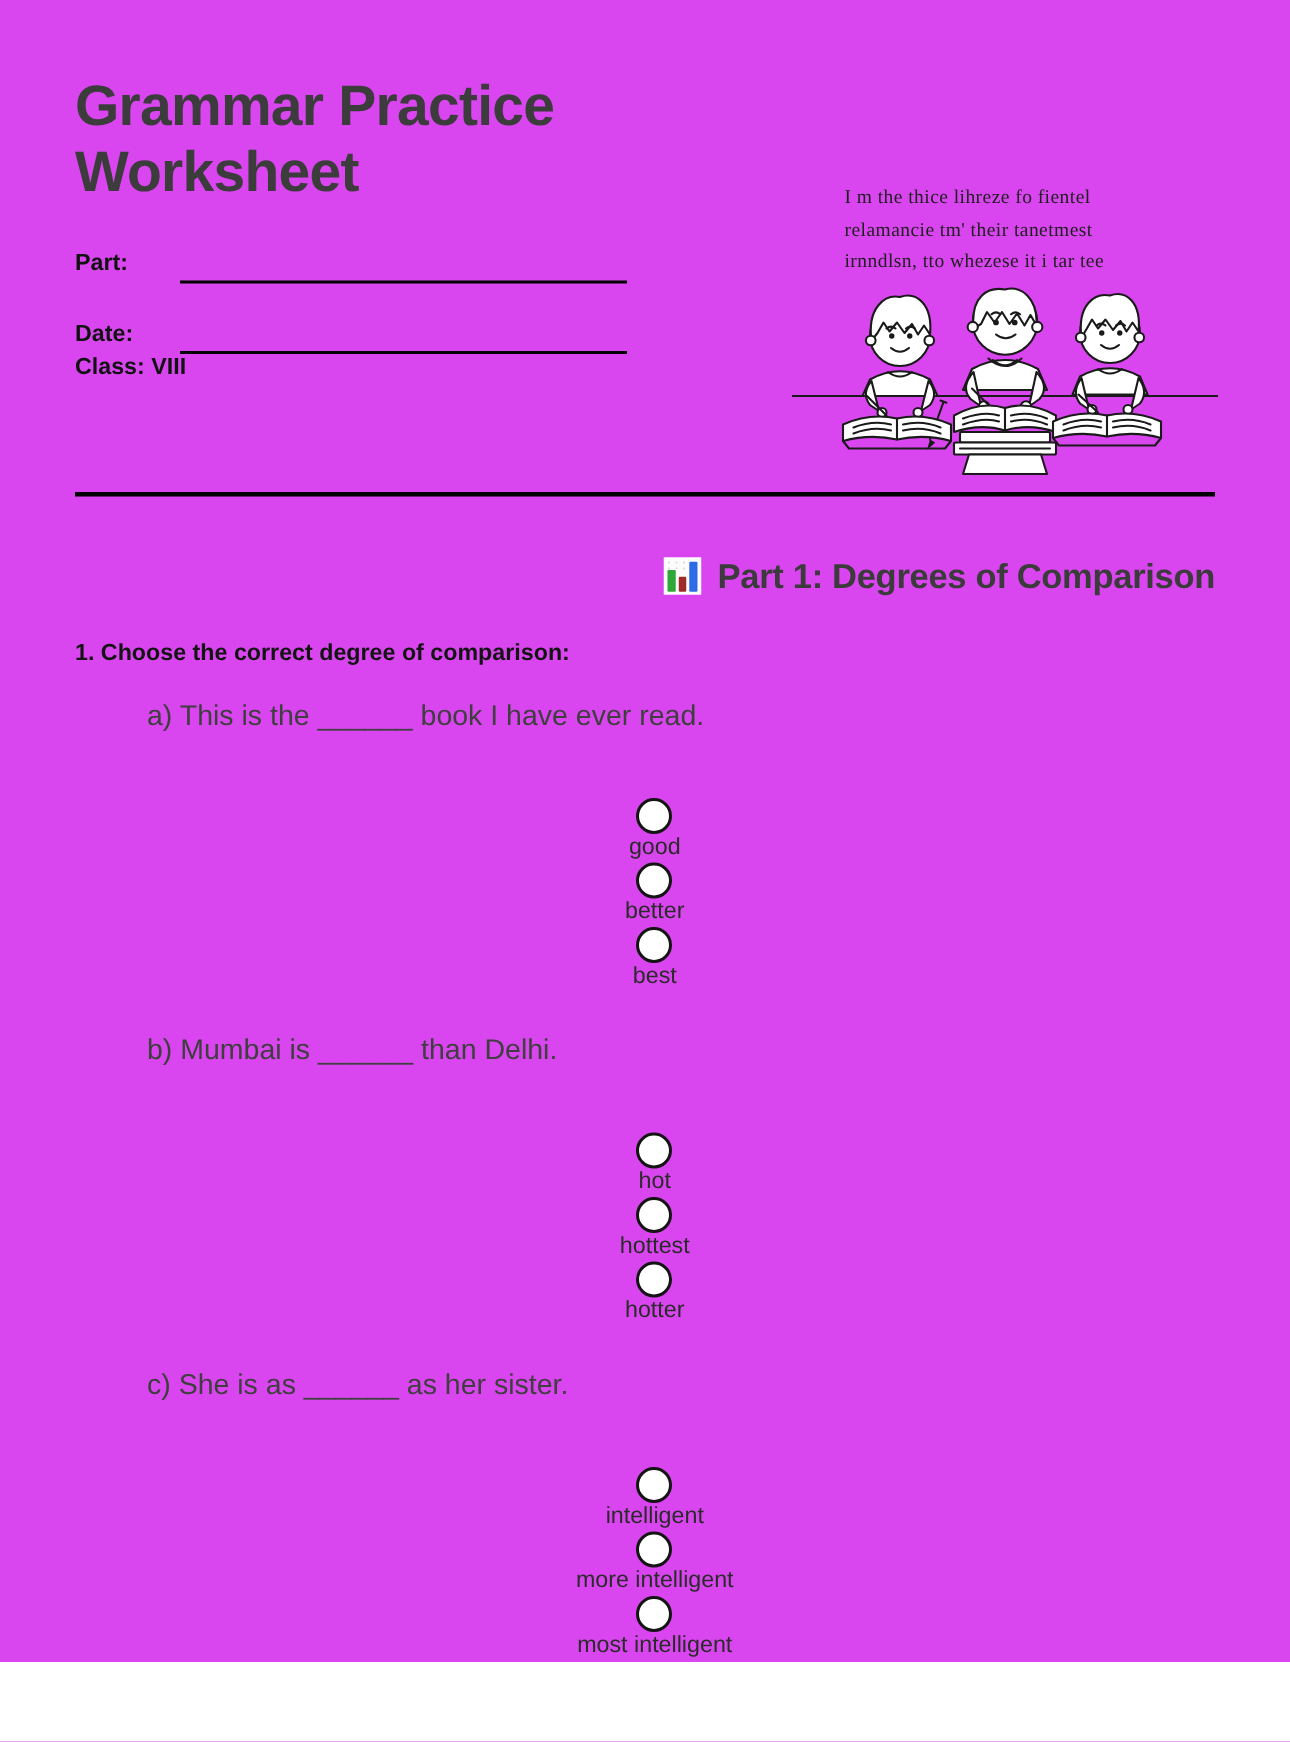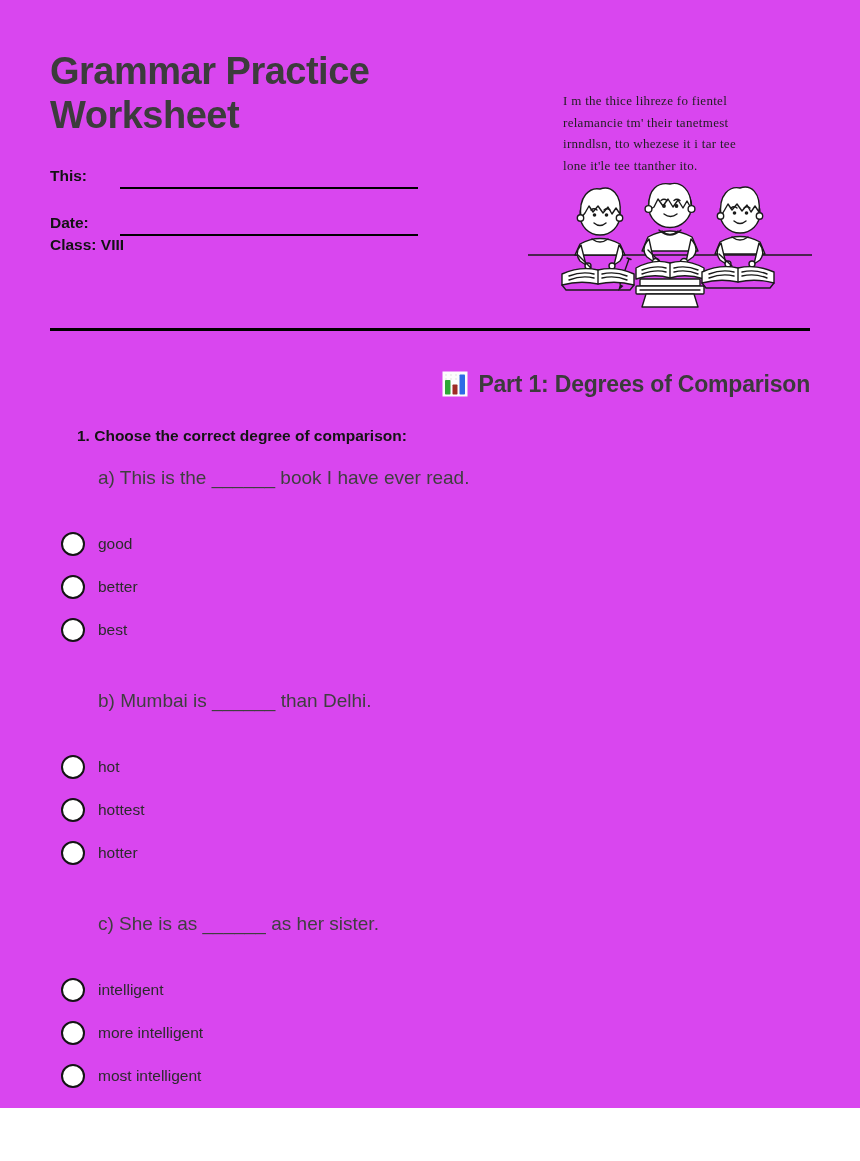--- a/index.html
+++ b/index.html
@@ -23,67 +23,66 @@
     letter-spacing:-0.5px;
   }
   .field-row{display:flex;align-items:flex-start;height:24px;}
   .field-row.name{margin-top:28px;}
   .field-row.date{margin-top:23px;}
   .field-label{width:70px;font-size:15.5px;font-weight:700;color:#121212;padding-top:2px;}
   .write-line{width:298px;height:22px;border-bottom:2px solid #000;}
   .class-line{font-size:15.5px;font-weight:700;color:#121212;height:20px;}
   .illustration{position:absolute;left:528px;top:90px;width:284px;}
   .caption{padding-left:35px;font-size:13px;line-height:21.5px;color:#1f1f1f;
-    font-family:cursive;letter-spacing:0.3px;}
+    font-family:cursive;letter-spacing:0.3px;margin-top:30px;}
   .kids-svg{display:block;margin-top:6px;}
   .divider{margin-top:72px;height:3px;background:#000;}
   .part-heading{margin-top:38px;display:flex;align-items:center;gap:10px;height:30px;justify-content:flex-end;}
   .part-heading .ptext{font-size:23px;font-weight:700;color:#3b3b3b;letter-spacing:-0.2px;}
-  .instruction{margin-top:26px;font-size:15.5px;font-weight:700;color:#141414;line-height:21px;margin-left:27px;}
+  .instruction{margin-top:26px;font-size:15.5px;font-weight:700;color:#141414;line-height:21px;}
   .q-prompt{margin-top:48px;font-size:19px;color:#3f3f3f;line-height:21px;margin-left:48px;}
   .q-prompt.qa{margin-top:21px;}
   .q-prompt.qd{margin-top:43px;}
   .options{margin-top:44px;}
-  .option-row{display:flex;align-items:center;height:24px;margin-bottom:19px;}
+  .option-row{display:flex;align-items:center;height:24px;margin-bottom:19px;flex-direction:column;}
   .radio{
     box-sizing:border-box;
     width:24px;height:24px;margin-left:11px;
     border:2.5px solid #141414;border-radius:50%;
     background:#fff;flex:0 0 auto;cursor:pointer;
   }
   .option-label{margin-left:13px;font-size:15.5px;color:#2b2b2b;}
   svg .ln{fill:none;stroke:#1a1a1a;stroke-width:1.4;stroke-linecap:round;stroke-linejoin:round;}
   svg .fw{fill:#fff;stroke:#1a1a1a;stroke-width:1.4;stroke-linecap:round;stroke-linejoin:round;}
   svg .dk{fill:#1a1a1a;stroke:none;}
 </style>
 </head>
 <body>
 
 <div class="page">
 
   <div class="title">Grammar Practice Worksheet</div>
 
   <div class="field-row name">
-    <div class="field-label">This:</div>
+    <div class="field-label">Part:</div>
     <div class="write-line"></div>
   </div>
 
   <div class="field-row date">
     <div class="field-label">Date:</div>
     <div class="write-line"></div>
   </div>
 
   <div class="class-line">Class: VIII</div>
 
   <div class="illustration">
     <div class="caption">
       <div>I m the thice lihreze fo fientel</div>
       <div>relamancie tm' their tanetmest</div>
       <div>irnndlsn, tto whezese it i tar tee</div>
-      <div>lone it'le tee ttanther ito.</div>
     </div>
     <svg class="kids-svg" width="284" height="130" viewBox="0 0 284 130">
 
       <path class="ln" d="M0,73 H284"></path>
 
       <g>
         <circle class="fw" cx="142" cy="24" r="21.5"></circle>
         <path class="fw" d="M121,28 C119,6 131,0 142,2 C153,-1 164,8 163,26 L159,19 L155,26 L150,18 L145,25 L140,17 L135,24 L130,17 L126,25 Z"></path>
         <circle class="fw" cx="120.5" cy="27" r="3.4"></circle>
         <circle class="fw" cx="163.5" cy="27" r="3.4"></circle>

